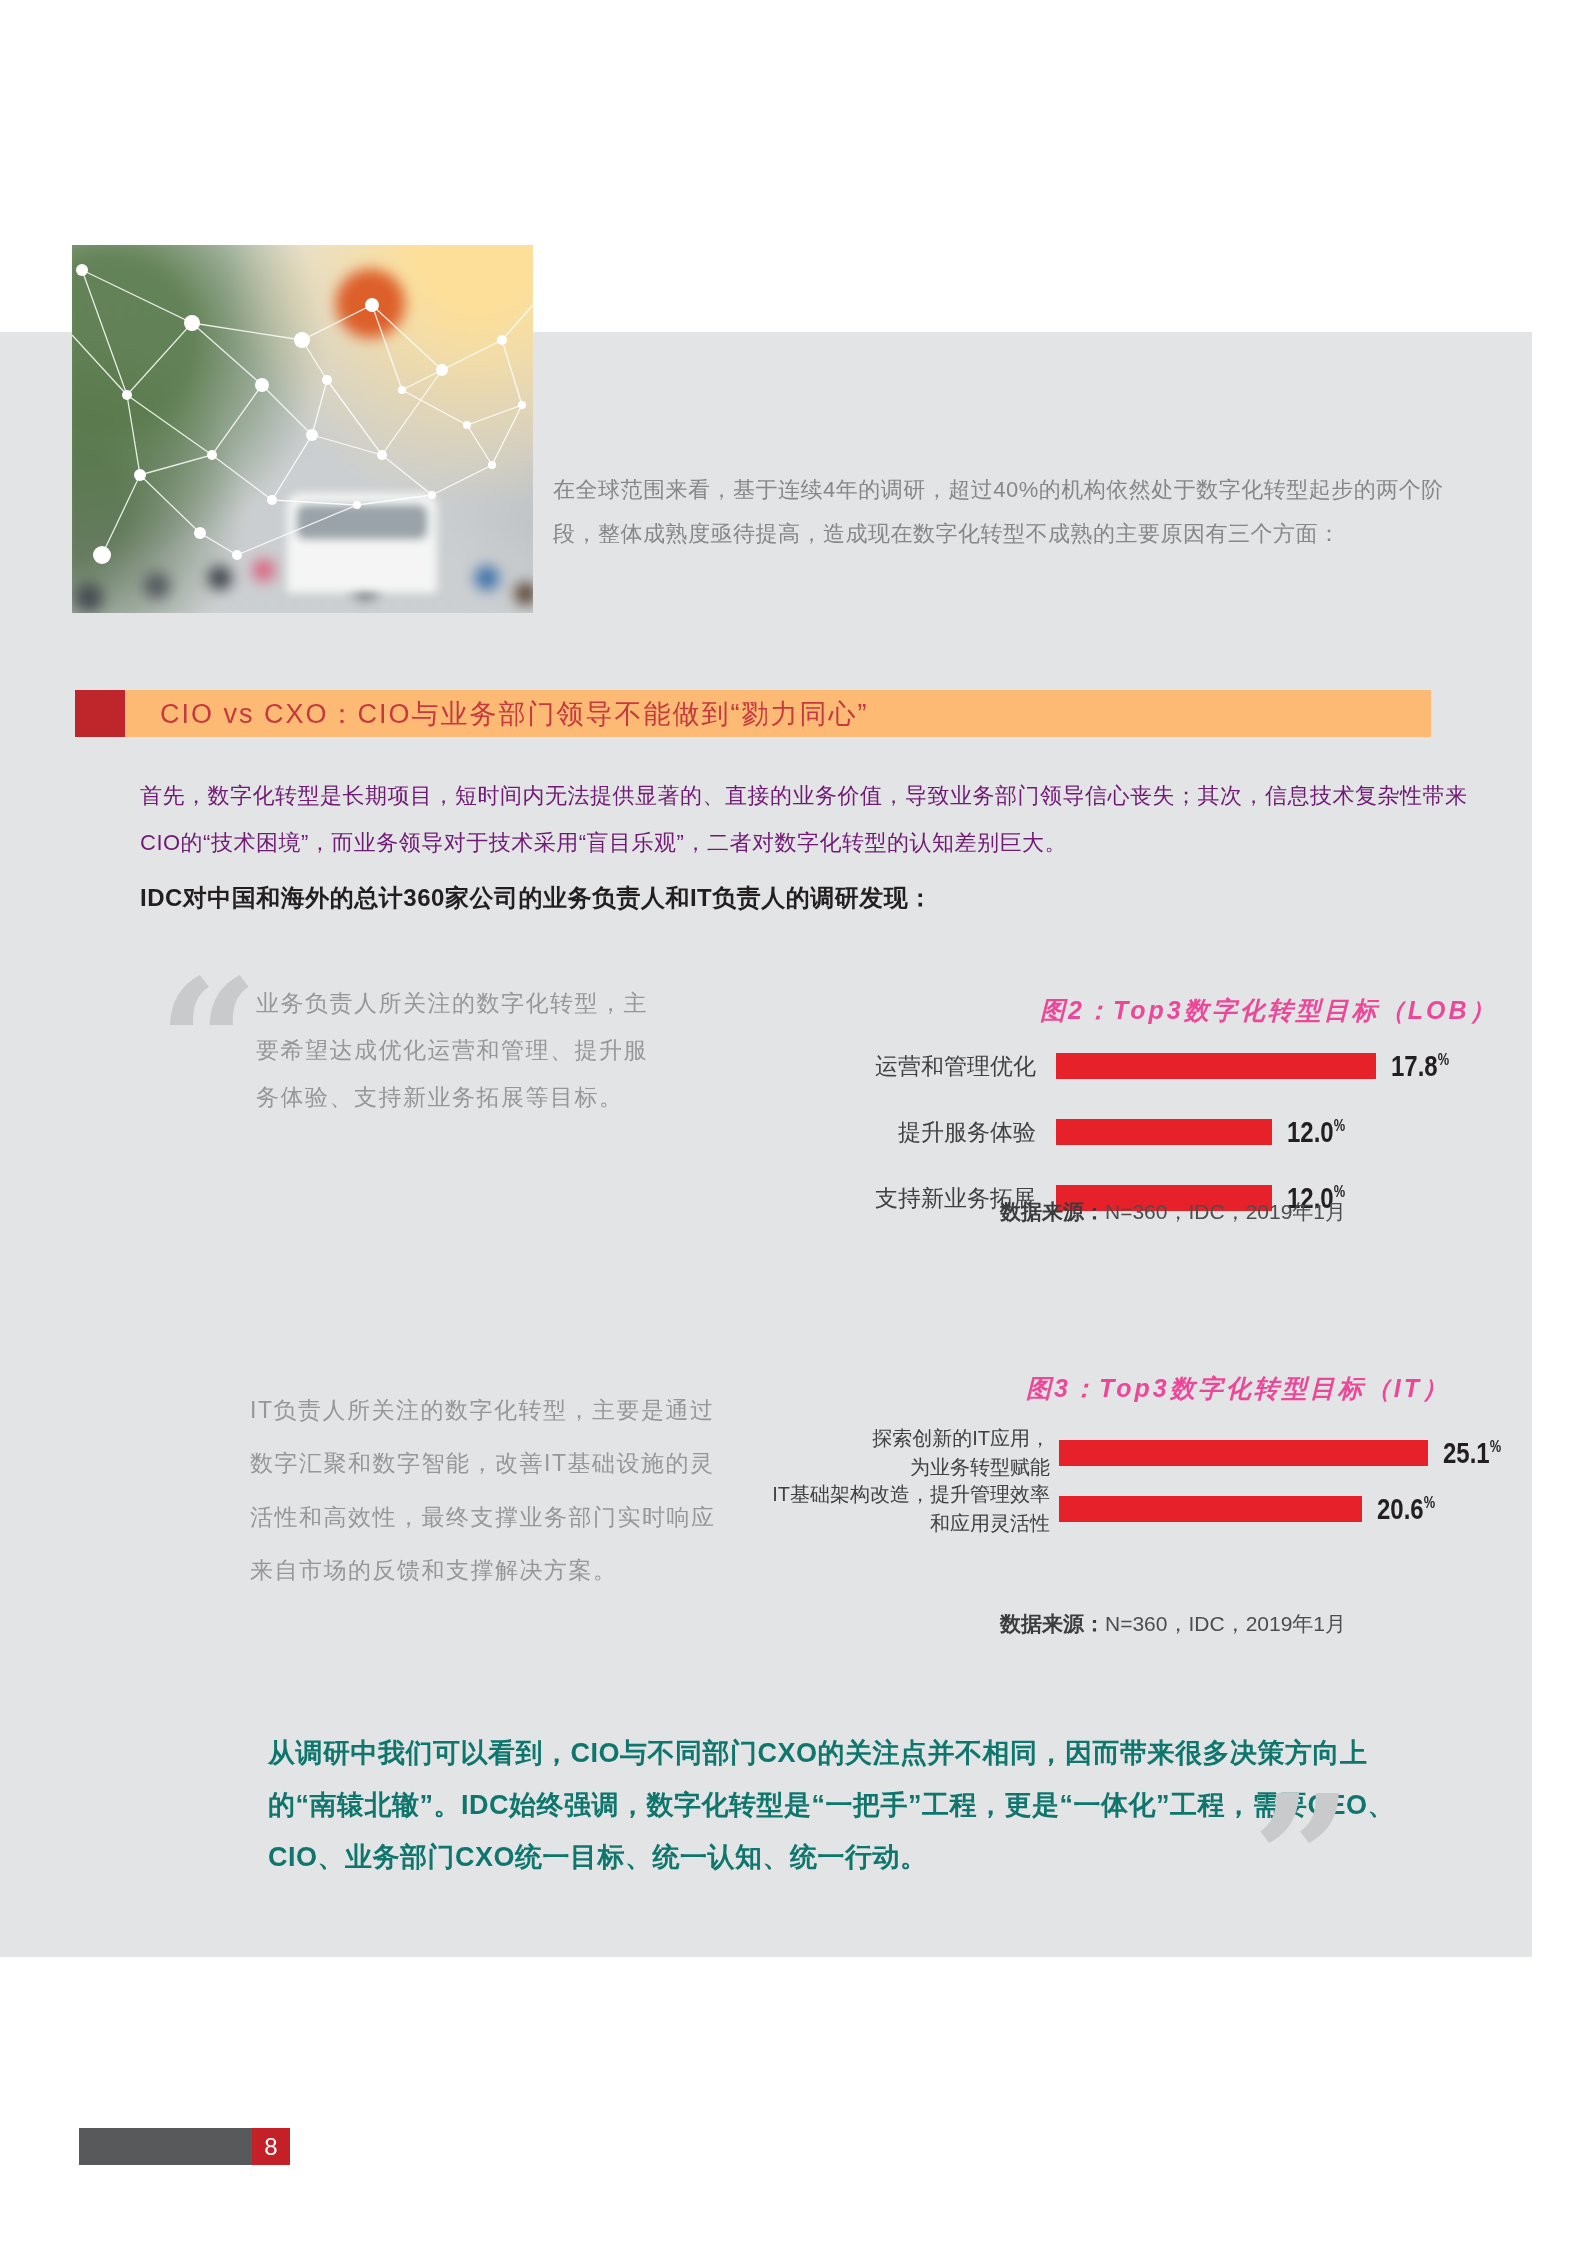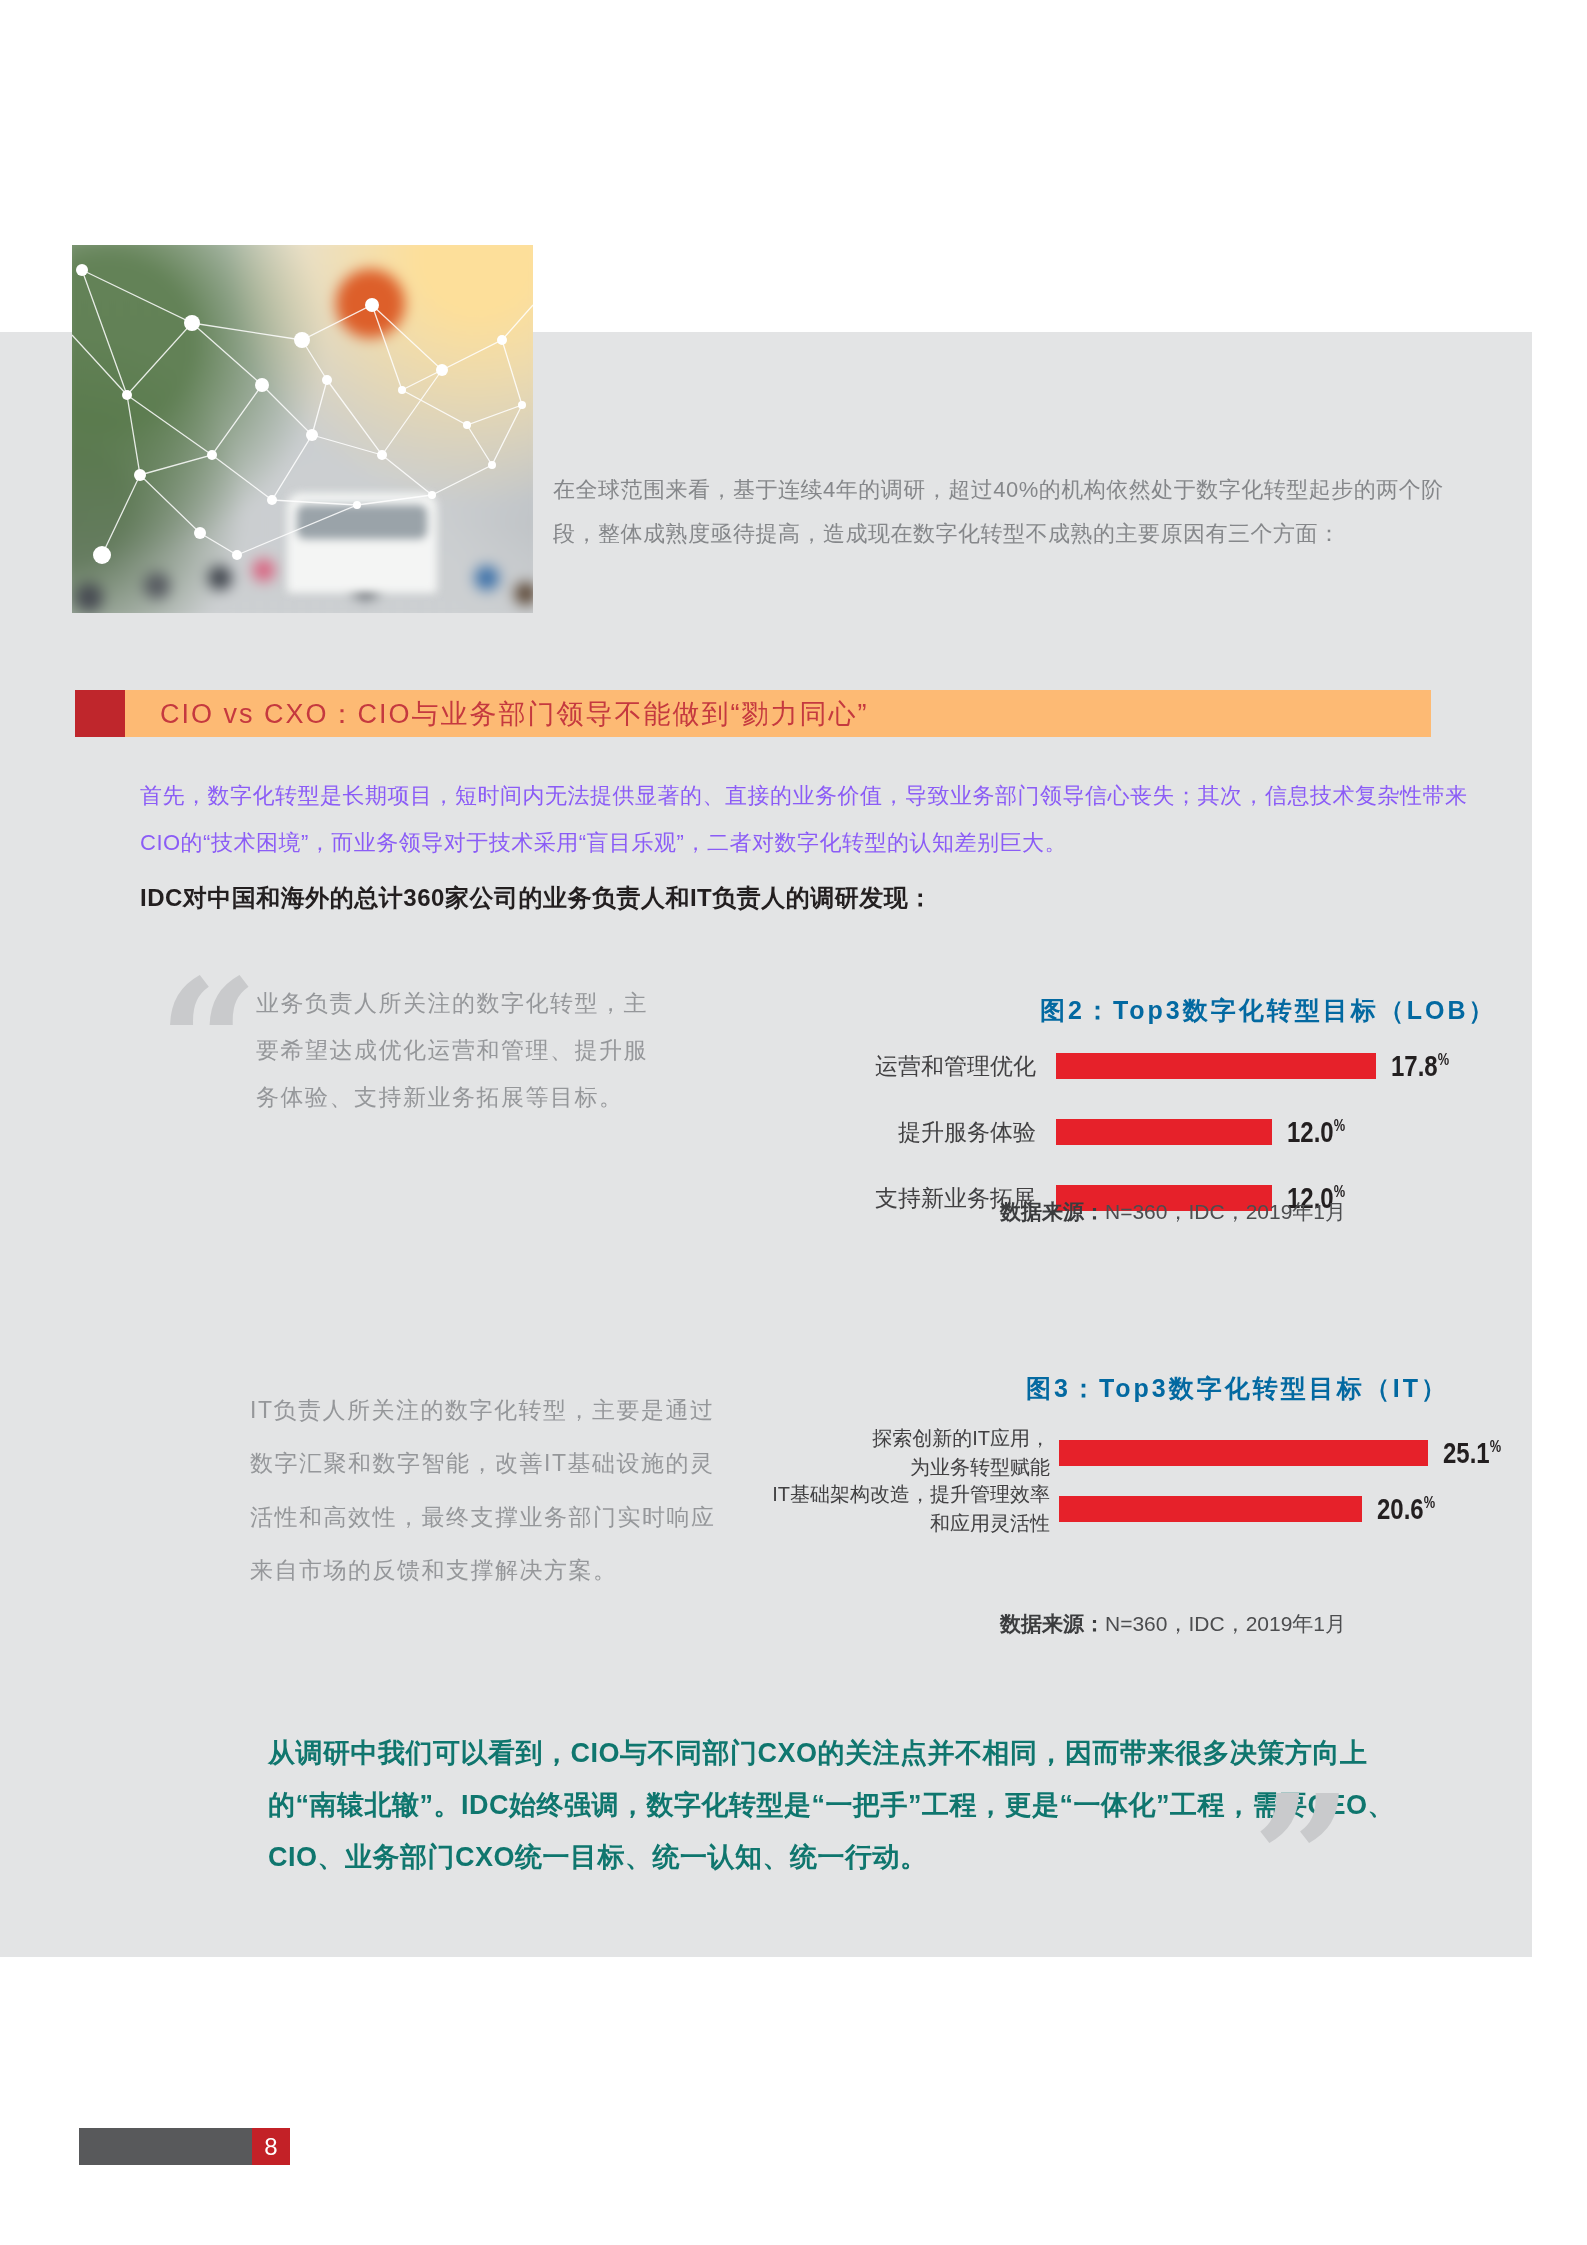--- a/index.html
+++ b/index.html
@@ -31,34 +31,34 @@
 
   .intro{position:absolute;left:553px;top:468px;width:895px;font-size:22px;line-height:2.0;
          color:#85878a;letter-spacing:.5px;margin:0;}
 
   .section-header{position:absolute;left:75px;top:690px;width:1356px;height:47px;display:flex;}
   .section-marker{width:50px;height:47px;background:var(--marker-red,#bf262c);flex:none;}
   .section-bar{flex:1;background:#fdba74;display:flex;align-items:center;}
   .section-title{margin-left:35px;font-size:27px;color:var(--title-red,#c5393f);letter-spacing:2px;}
 
   .body-par{position:absolute;left:140px;top:772px;width:1340px;font-size:22px;line-height:2.15;
-            color:#8b5cf6;letter-spacing:.5px;margin:0;}
+            color:#701a75;letter-spacing:.5px;margin:0;}
   .highlight{position:absolute;left:140px;top:882px;width:1200px;font-size:24px;font-weight:700;
              color:#231f20;letter-spacing:.5px;margin:0;}
 
   .qmark{position:absolute;font-family:"DejaVu Serif","Liberation Serif",serif;font-weight:700;
          color:#c9cacc;font-size:175px;line-height:.62;}
   .qmark.open{left:158px;top:990px;}
   .qmark.close{left:1252px;top:1805px;}
 
   .quote{position:absolute;color:#95979a;letter-spacing:1.5px;margin:0;}
   .quote.q1{left:256px;top:980px;width:400px;font-size:23px;line-height:2.05;}
   .quote.q2{left:250px;top:1384px;width:468px;font-size:23px;line-height:2.32;}
 
-  .chart-title{position:absolute;font-size:25px;font-weight:700;color:#0369a1;letter-spacing:3px;}
+  .chart-title{position:absolute;font-size:25px;font-weight:700;color:#ec4899;letter-spacing:3px;font-style:italic;}
   .ct0{left:1040px;top:994px;}
   .ct1{left:1026px;top:1372px;}
 
   .rows{position:absolute;}
   .rows.c0{left:818px;top:1033px;width:700px;}
   .rows.c1{left:715px;top:1425px;width:800px;}
   .crow{display:flex;align-items:center;}
   .c0 .crow{height:66px;}
   .c1 .crow{height:56px;}
   .clabel{color:#414042;text-align:right;flex:none;}

